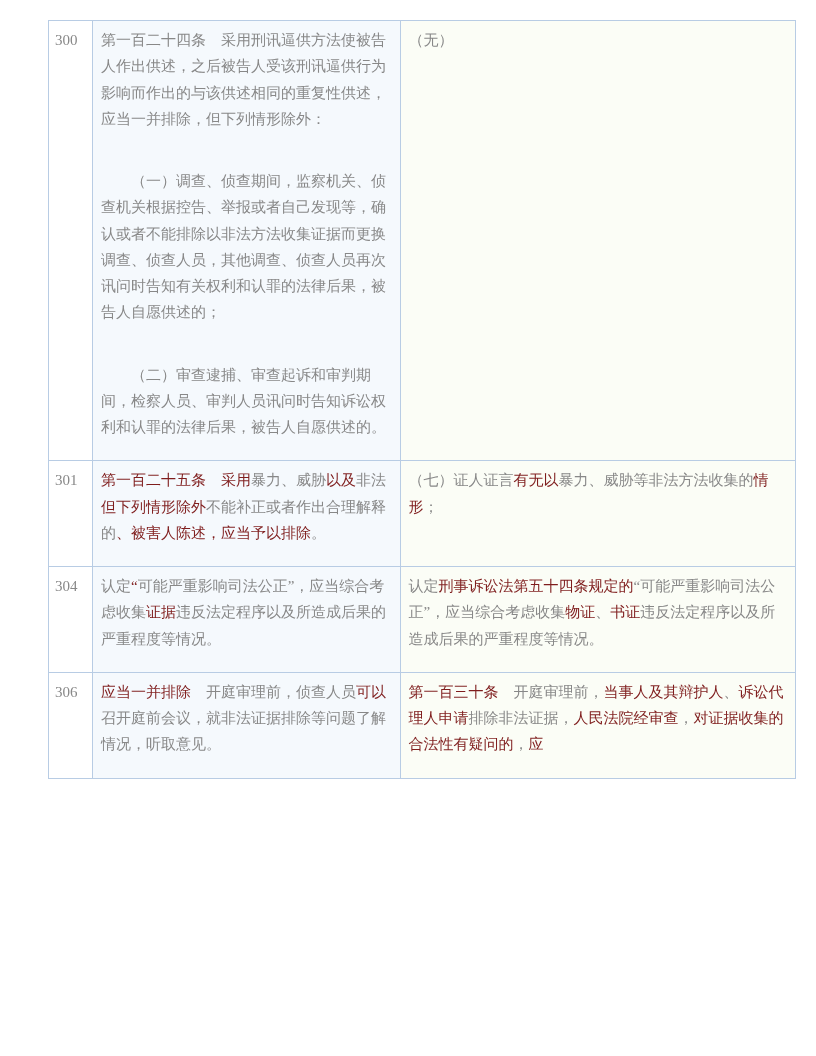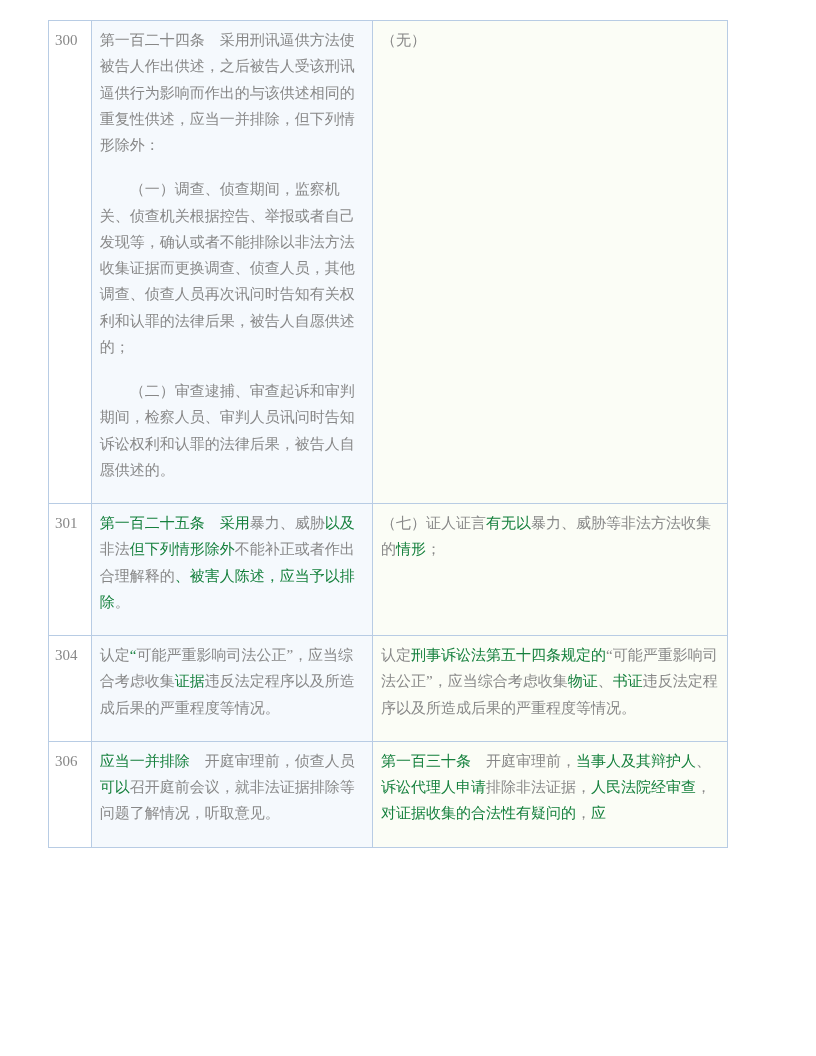--- a/index.html
+++ b/index.html
@@ -8,21 +8,21 @@
     padding: 0;
     font-family: "SimSun", "宋体", serif;
     font-size: 15px;
     line-height: 1.75;
     background: #fff;
     color: #888;
     width: 816px;
   }
   table {
     border-collapse: collapse;
-    width: 680px;
+    width: 748px;
     margin-left: 48px;
     margin-top: 20px;
   }
   td {
     border: 1px solid #b8cce4;
     padding: 6px 8px 20px 8px;
     vertical-align: top;
   }
   td.num {
     width: 44px;
@@ -30,23 +30,23 @@
     padding: 6px 4px 20px 6px;
   }
   td.left {
     width: 308px;
     background: #f5f9fd;
   }
   td.right {
     width: 396px;
     background: #fbfdf6;
   }
-  .hl { color: #15803d; }
+  .hl { color: #7f1d1d; }
   .para { margin-bottom: 12px; }
-  .indent { text-indent: 2em; display: block; margin-top: 18px; }
+  .indent { text-indent: 2em; display: block; margin-top: 36px; }
 </style>
 </head>
 <body>
 
 <table>
 
   <tbody>
       <tr>
     <td class="num">300</td>
     <td class="left">

